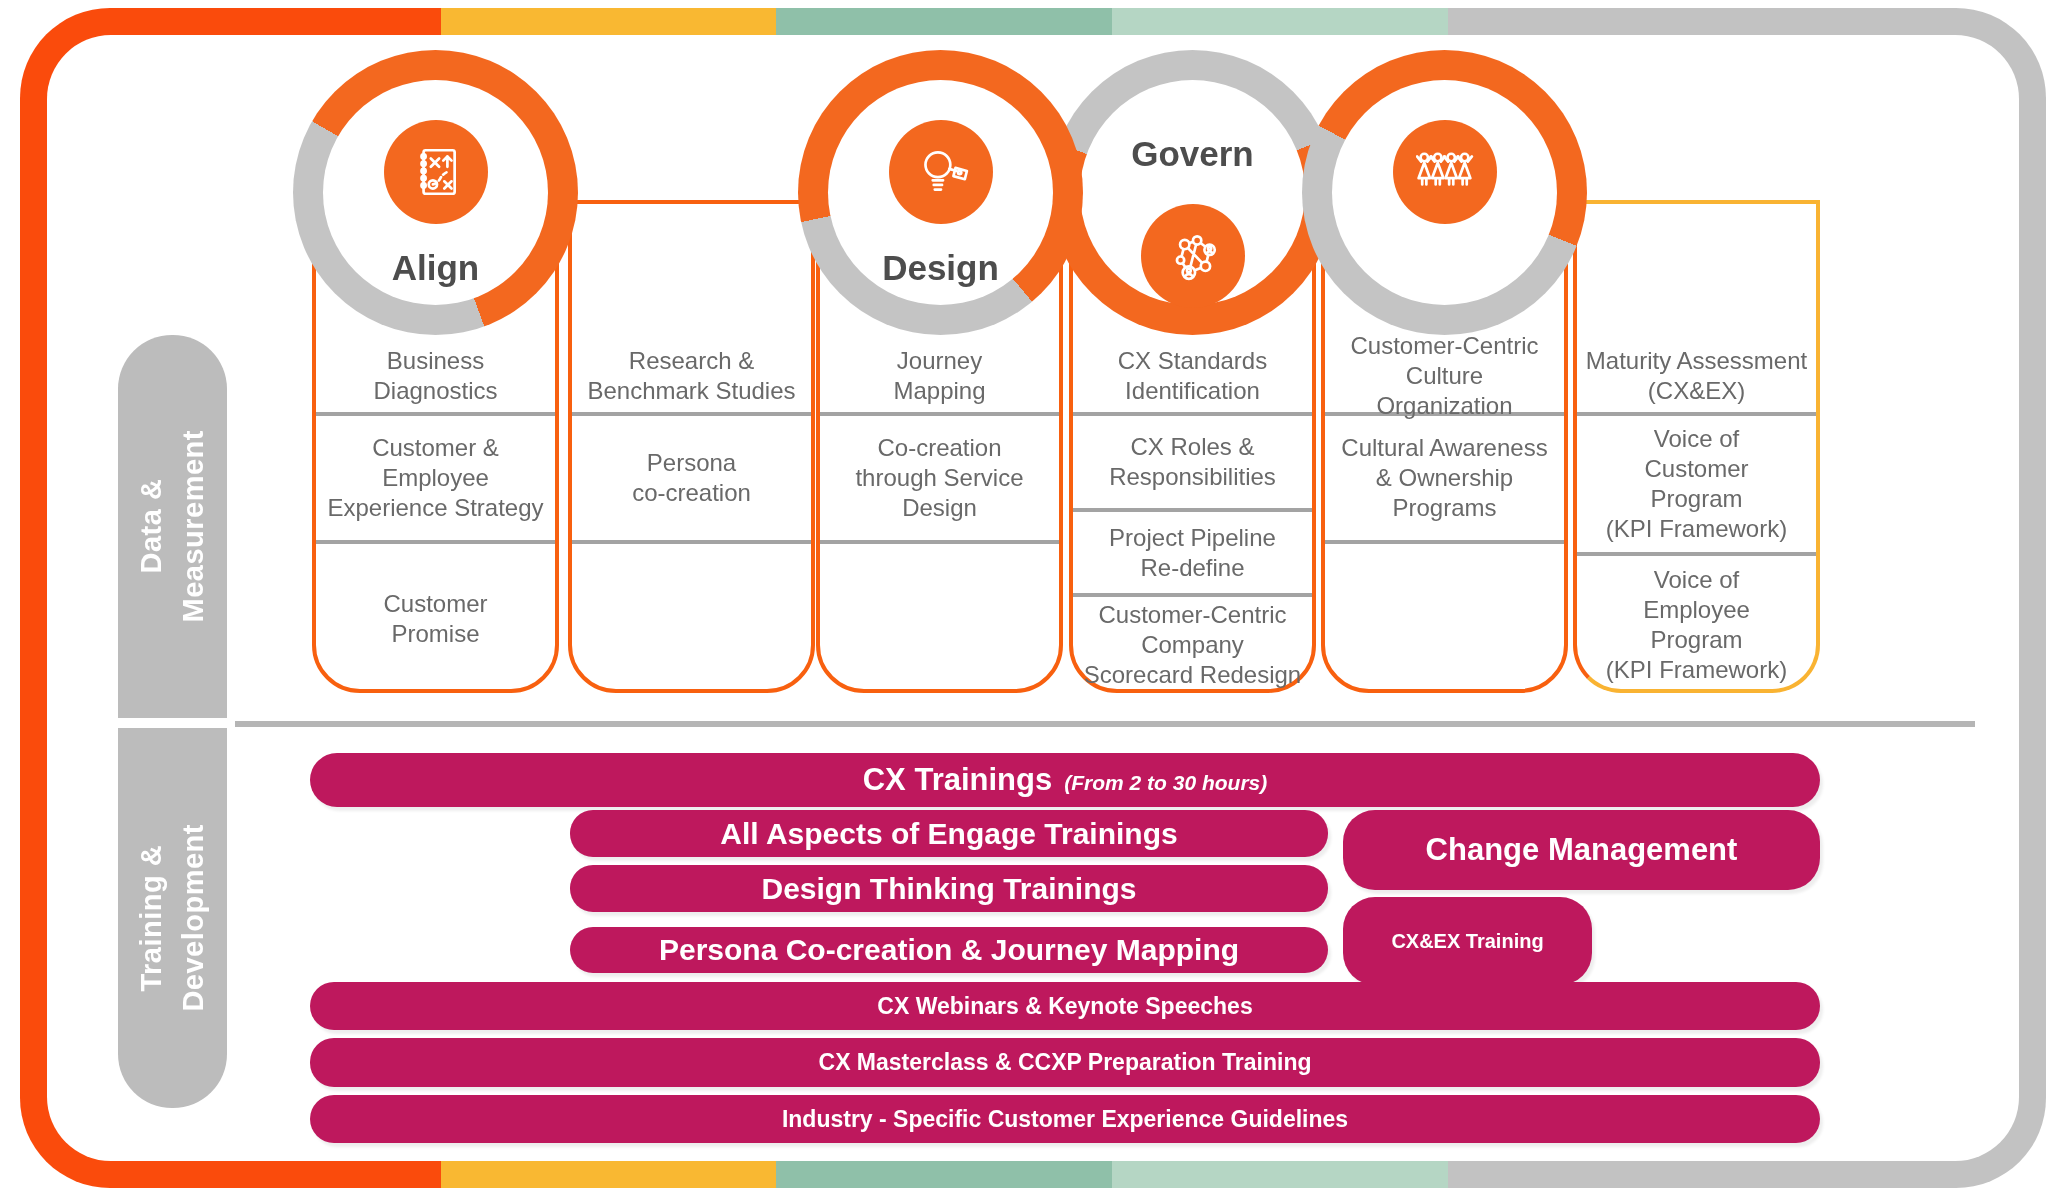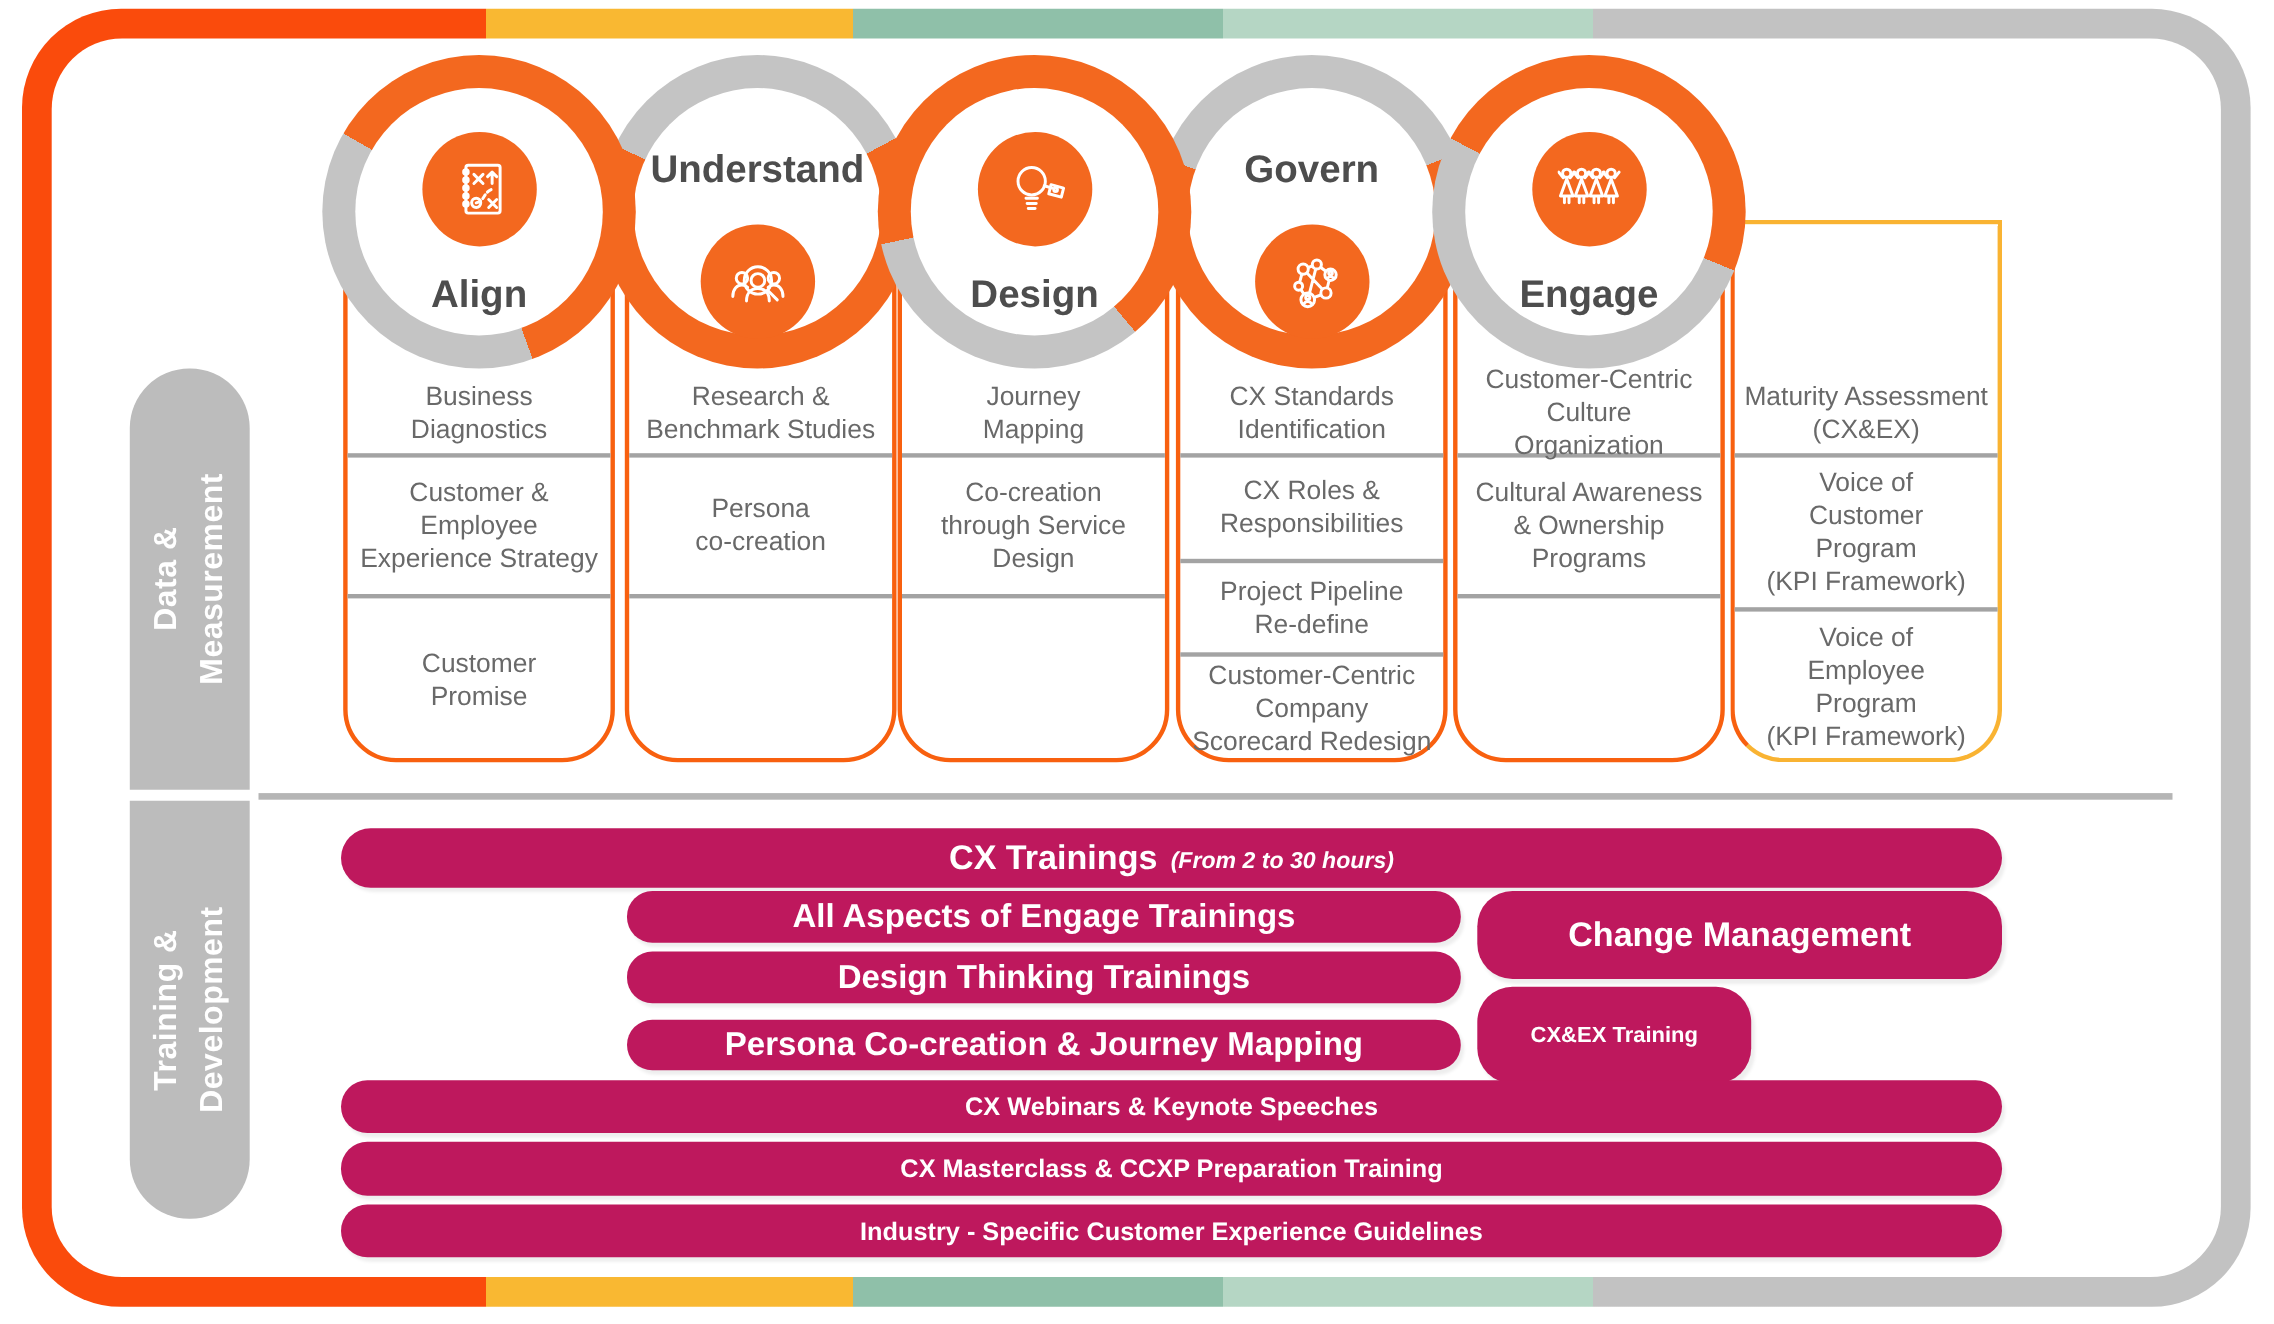--- a/index.html
+++ b/index.html
@@ -157,36 +157,20 @@
         <path d="M23 15l8 8M31 15l-8 8"></path>
         <path d="M39 23V13M35 17l4-4 4 4"></path>
         <path d="M25 40c8-2 6-9 14-12" stroke-dasharray="4 3"></path>
         <circle cx="25" cy="40" r="4"></circle>
         <path d="M36 37l7 7M43 37l-7 7"></path>
       </svg>
     </div>
     <div class="plabel">Align</div>
   </div>
 
-  <div class="circle c2 iconBottom">
-    <div class="ring r2"></div>
-    <div class="icirc">
-      <svg width="58" height="58" viewBox="0 0 56 56">
-        <circle cx="14" cy="25" r="5"></circle>
-          <path d="M6 41c0-7 4-10 8-10 2 0 4 1 5 2"></path>
-        <circle cx="42" cy="25" r="5"></circle>
-          <path d="M50 41c0-7-4-10-8-10-2 0-4 1-5 2"></path>
-        <circle cx="28" cy="27" r="6"></circle>
-          <path d="M18 45c0-8 5-11 10-11s10 3 10 11"></path>
-        <circle cx="28" cy="27" r="12"></circle>
-          <path d="M37 36l8 8"></path>
-      </svg>
-    </div>
-    <div class="plabel">Understand</div>
-  </div>
 
   <div class="circle c3 iconTop">
     <div class="ring r3"></div>
     <div class="icirc">
       <svg width="58" height="58" viewBox="0 0 56 56">
         <circle cx="25" cy="21" r="12"></circle>
         <path d="M20 36h10M21 40.5h8M22 45h6"></path>
         <path d="M36 25l7 2"></path>
         <path d="M42 24l11 3-2 8-11-3z"></path>
         <circle cx="46" cy="28.5" r="1.6"></circle>
@@ -222,21 +206,20 @@
         <circle cx="8" cy="14" r="3.6"></circle>
           <path d="M5 18l-4-5M11 18l4-5M2.5 34L8 19l5.5 15zM6 34v6M10 34v6"></path>
         <circle cx="21" cy="14" r="3.6"></circle>
           <path d="M18 18l-4-5M24 18l4-5M15.5 34L21 19l5.5 15zM19 34v6M23 34v6"></path>
         <circle cx="34" cy="14" r="3.6"></circle>
           <path d="M31 18l-4-5M37 18l4-5M28.5 34L34 19l5.5 15zM32 34v6M36 34v6"></path>
         <circle cx="47" cy="14" r="3.6"></circle>
           <path d="M44 18l-4-5M50 18l4-5M41.5 34L47 19l5.5 15zM45 34v6M49 34v6"></path>
       </svg>
     </div>
-    <div class="plabel">Engage</div>
   </div>
 
 
   <div class="gbar bar-cxt">
     <span>CX Trainings</span>
     <span class="sub">(From 2 to 30 hours)</span>
   </div>
 
 
   <div class="gbar bar-mid bar-mid1">All Aspects of Engage Trainings</div>

